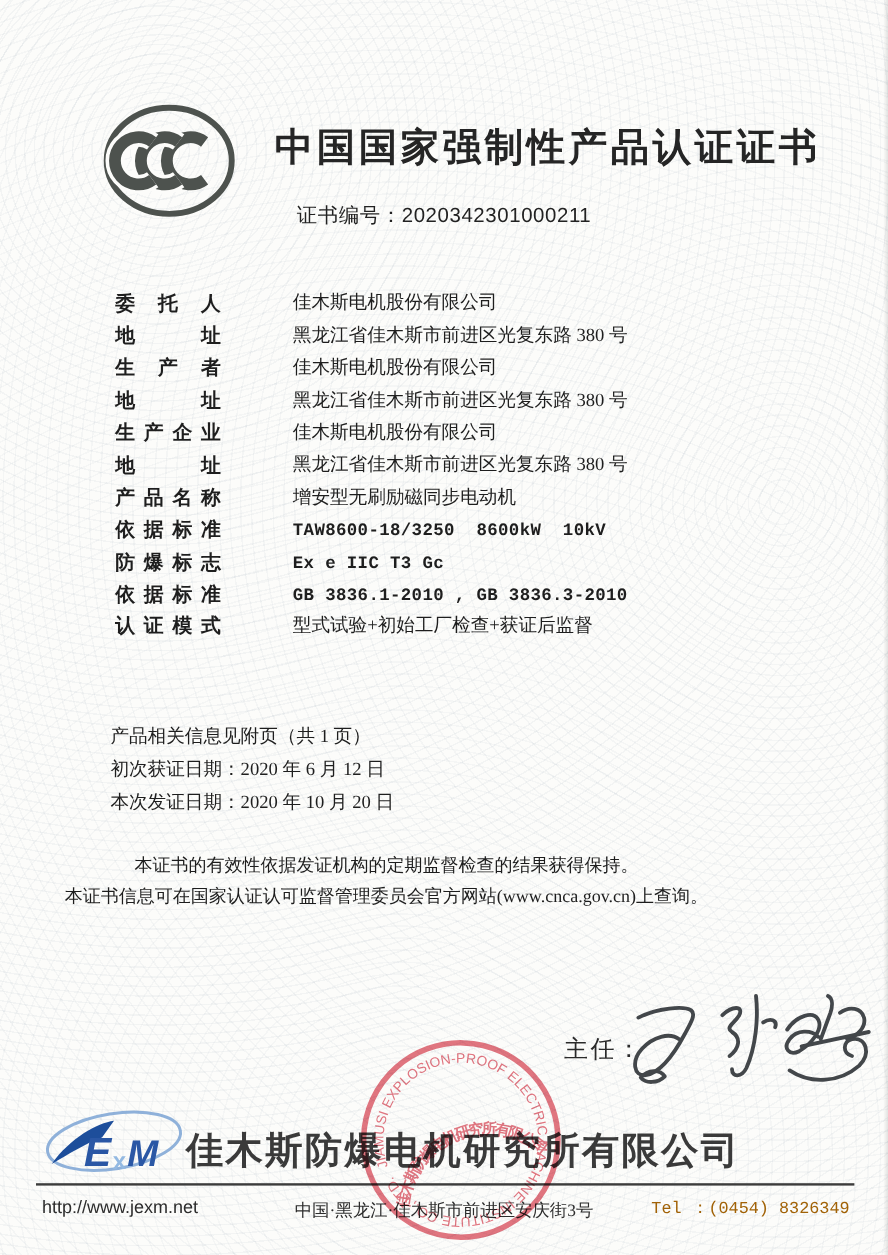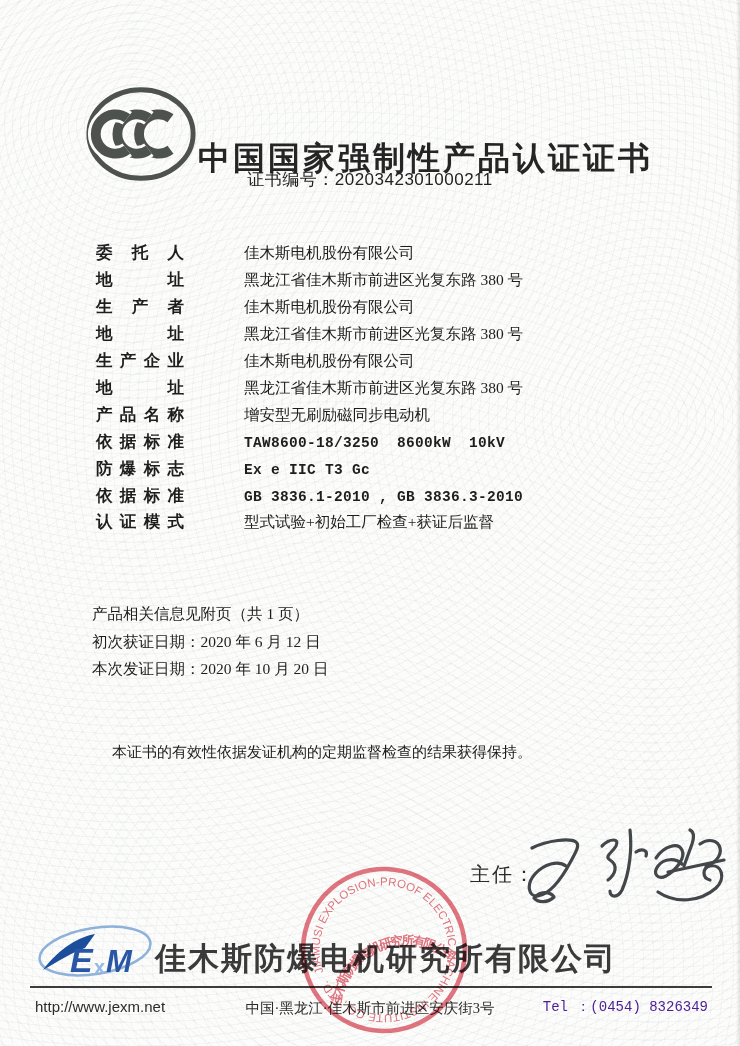--- a/index.html
+++ b/index.html
@@ -15,23 +15,23 @@
       repeating-radial-gradient(circle at 18% 12%, rgba(150,165,180,.09) 0 1.2px, transparent 1.2px 8px),
       repeating-radial-gradient(circle at 88% 40%, rgba(150,165,180,.08) 0 1.2px, transparent 1.2px 9px),
       repeating-radial-gradient(circle at 45% 92%, rgba(150,165,180,.07) 0 1.2px, transparent 1.2px 10px);
   }
   .page::after{ 
     content:"";position:absolute;top:0;right:0;width:4px;height:100%;pointer-events:none;
     background:linear-gradient(to left, rgba(0,0,0,.10), transparent);
   }
   .ccc-logo{position:absolute;left:82px;top:82px;width:118px;height:104px;}
   .title{
-    position:absolute;left:198px;top:101px;width:486px;text-align:left;
+    position:absolute;left:198px;top:101px;width:486px;text-align:right;
     font-family:"Liberation Sans", sans-serif;font-weight:bold;
-    font-size:32px;letter-spacing:3px;color:#252525;white-space:nowrap;margin-top:36px;
+    font-size:32px;letter-spacing:3px;color:#252525;white-space:nowrap;
   }
   .cert-no{
     position:absolute;left:0;top:168px;width:740px;text-align:center;
     font-size:17px;color:#222;letter-spacing:.5px;
   }
   .cert-no .num{font-family:"Liberation Sans", sans-serif;}
   .fields{position:absolute;left:96px;top:239px;width:600px;}
   .row{height:27px;line-height:27px;white-space:nowrap;}
   .lbl{
     display:inline-block;width:88px;vertical-align:top;
@@ -40,37 +40,37 @@
   }
   .val{display:inline-block;margin-left:60px;font-size:15.5px;white-space:pre-wrap;}
   .val.mono{font-family:"Liberation Mono", monospace;font-size:14.5px;font-weight:600;letter-spacing:.3px;}
   .cert-mode{position:absolute;left:96px;top:508px;}
   .statement{
     position:absolute;left:64px;top:541px;width:618px;
     font-size:15.5px;line-height:28px;
   }
   .statement .indent{padding-left:46px;}
   .info{position:absolute;left:92px;top:600px;font-size:15.5px;line-height:27.5px;}
-  .note{position:absolute;left:0;width:644px;text-align:center;font-size:15px;color:#1d1d1d;margin-top:31px;}
+  .note{position:absolute;left:0;width:644px;text-align:center;font-size:15px;color:#1d1d1d;}
   .note1{top:712px;}
   .note2{top:738px;}
   .sig-label{
     position:absolute;left:470px;top:861px;font-size:20px;letter-spacing:2px;color:#2a2a2a;
   }
   .sig-svg{position:absolute;left:518px;top:812px;width:214px;height:118px;}
   .f-logo{position:absolute;left:33px;top:920px;width:120px;height:64px;}
   .f-company{
     position:absolute;left:155px;top:938px;
     font-family:"Liberation Sans", sans-serif;font-weight:700;
     font-size:31px;letter-spacing:2px;color:#3a3a3a;white-space:nowrap;
   }
   .f-line{position:absolute;left:30px;top:986px;width:682px;height:2px;background:#3c3c3c;}
   .f-url{position:absolute;left:35px;top:998px;font-family:"Liberation Sans", sans-serif;font-size:15px;color:#2c2c2c;}
   .f-addr{position:absolute;left:0;top:999px;width:740px;text-align:center;font-size:14.5px;color:#2c2c2c;}
-  .f-tel{position:absolute;right:32px;top:998px;font-family:"Liberation Mono", monospace;font-size:14px;color:#4c1d95;text-align:right;}
+  .f-tel{position:absolute;right:32px;top:998px;font-family:"Liberation Mono", monospace;font-size:14px;color:#a16207;text-align:right;}
   .stamp{
     position:absolute;left:292px;top:858px;width:184px;height:184px;
     opacity:.82;mix-blend-mode:multiply;pointer-events:none;
   }
 </style>
 </head>
 <body>
 
 <div class="page">
 
@@ -107,20 +107,21 @@
   </div>
 
 
   <div class="info">
     <div>产品相关信息见附页（共 1 页）</div>
     <div>初次获证日期：2020 年 6 月 12 日</div>
     <div>本次发证日期：2020 年 10 月 20 日</div>
   </div>
 
   <div class="note note1">本证书的有效性依据发证机构的定期监督检查的结果获得保持。</div>
+  <div class="note note2">本证书信息可在国家认证认可监督管理委员会官方网站(www.cnca.gov.cn)上查询。</div>
 
   <div class="sig-label">主任：</div>
   <svg class="sig-svg" viewBox="0 0 214 118">
     <g fill="none" stroke="#34383c" stroke-width="3.2" stroke-linecap="round" stroke-linejoin="round" opacity=".92">
       <path d="M14,36 C30,28 52,26 58,30 C62,33 58,40 53,49 C44,66 32,82 20,84 C10,85 8,72 17,62 C26,52 40,48 48,54"></path>
       <path d="M16,86 C22,79 32,79 36,85 C30,91 20,91 16,86"></path>
       <path d="M84,34 C92,26 102,26 98,34 C94,41 86,44 92,48 C100,53 98,62 90,68"></path>
       <path d="M112,18 C114,36 112,60 104,78 C100,86 92,86 92,79"></path>
       <path d="M118,40 C124,36 130,38 128,44"></path>
       <path d="M138,46 C146,34 160,30 164,38 C168,46 158,58 148,64 C140,68 134,62 140,54 C146,46 158,46 164,52"></path>

